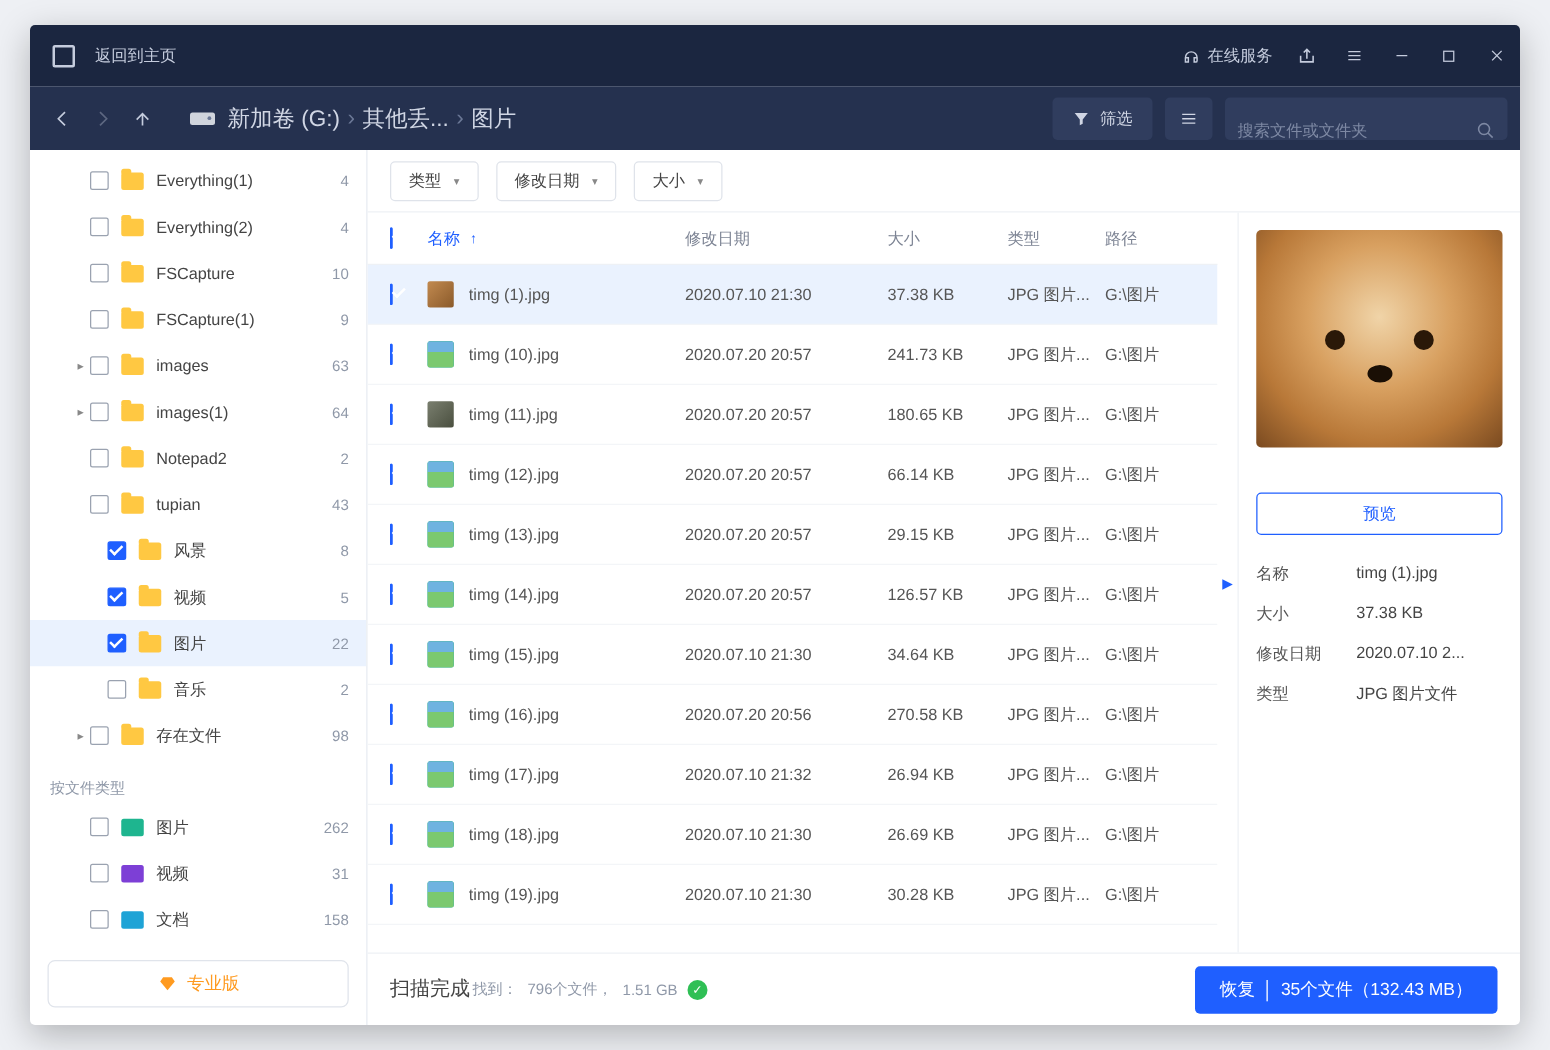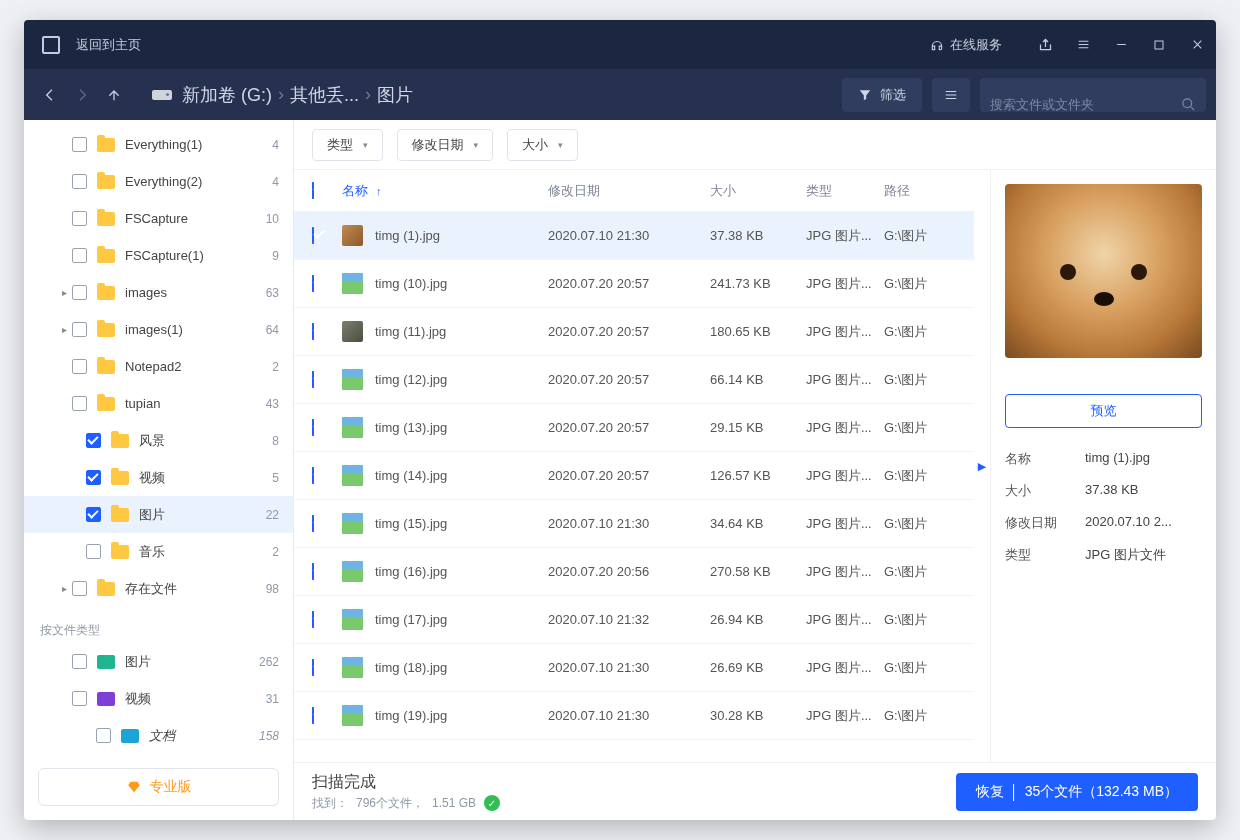--- a/index.html
+++ b/index.html
@@ -3,21 +3,21 @@
 <meta charset="utf-8">
 <style>
 *{box-sizing:border-box;margin:0;padding:0;font-family:"Microsoft YaHei","PingFang SC",sans-serif}
 body{background:#eef0f4;width:1240px;height:840px;overflow:hidden;display:flex;align-items:center;justify-content:center}
 .win{width:1192px;height:800px;background:#fff;border-radius:4px;box-shadow:0 8px 28px rgba(0,0,0,.25);display:flex;flex-direction:column;overflow:hidden}
 .titlebar{height:49px;background:#1b2640;display:flex;align-items:center;color:#c5ccdd;font-size:13px}
 .titlebar .home{width:18px;height:18px;margin:0 16px 0 18px;border:2px solid #c5ccdd;border-radius:2px;position:relative}
 .titlebar .back{cursor:pointer}
 .titlebar-right{margin-left:auto;display:flex;align-items:center;gap:0}
 .tb-btn{width:38px;height:49px;display:flex;align-items:center;justify-content:center;color:#c5ccdd;cursor:pointer;font-size:14px}
-.tb-text{display:flex;align-items:center;gap:6px;margin-right:24px;color:#c5ccdd;cursor:pointer}
+.tb-text{display:flex;align-items:center;gap:6px;margin-right:8px;color:#c5ccdd;cursor:pointer}
 .toolbar{height:51px;background:#25314f;display:flex;align-items:center;padding:0 10px}
 .nav-btn{width:32px;height:32px;display:flex;align-items:center;justify-content:center;color:#9aa4bc;cursor:pointer}
 .drive-icon{width:20px;height:10px;background:#d0d4dc;border-radius:2px;margin-left:22px;margin-right:10px;position:relative}
 .drive-icon::after{content:"";position:absolute;right:3px;top:3px;width:3px;height:3px;background:#6b7896;border-radius:50%}
 .crumb{color:#d0d6e4;font-size:18px;display:flex;align-items:center;gap:6px}
 .crumb .sep{color:#6b7896}
 .toolbar-right{margin-left:auto;display:flex;align-items:center;gap:10px}
 .filter-btn{background:#303d5e;color:#d0d6e4;height:34px;padding:0 16px;border-radius:4px;display:flex;align-items:center;gap:8px;font-size:13px;cursor:pointer}
 .view-btn{background:#303d5e;width:38px;height:34px;border-radius:4px;display:flex;align-items:center;justify-content:center;cursor:pointer;color:#d0d6e4}
 .search{background:#303d5e;height:34px;width:226px;border-radius:4px;display:flex;align-items:flex-end;padding:0 10px}
@@ -72,21 +72,21 @@
 .prev-img::before{left:55px;top:80px}
 .prev-img::after{right:55px;top:80px}
 .prev-nose{position:absolute;left:50%;top:108px;transform:translateX(-50%);width:20px;height:14px;background:#1a0f05;border-radius:50%}
 .prev-btn{margin-top:36px;height:34px;border:1px solid #1f5fff;color:#1f5fff;border-radius:4px;display:flex;align-items:center;justify-content:center;font-size:13px;cursor:pointer}
 .meta{margin-top:22px;font-size:13px}
 .meta-row{display:flex;margin-bottom:14px;color:#444}
 .meta-row .k{width:80px;color:#555}
 .meta-row .v{flex:1;color:#444;white-space:nowrap;overflow:hidden;text-overflow:ellipsis}
 .splitter{width:16px;display:flex;align-items:center;justify-content:center;color:#1f5fff;cursor:pointer;font-size:11px}
 .statusbar{height:58px;border-top:1px solid #eef1f5;display:flex;align-items:center;padding:0 18px}
-.status-left{display:flex;flex-direction:column;gap:2px}
+.status-left{display:flex;flex-direction:row;gap:2px}
 .status-title{font-size:16px;color:#444}
 .status-sub{font-size:12px;color:#8f98a8;display:flex;align-items:center;gap:8px}
 .ok{width:16px;height:16px;background:#2fbf55;border-radius:50%;display:inline-flex;align-items:center;justify-content:center;color:#fff;font-size:10px}
 .recover{margin-left:auto;height:38px;background:#1f5fff;color:#fff;border-radius:4px;padding:0 20px;display:flex;align-items:center;font-size:14px;cursor:pointer}
 svg{display:block}
 </style>
 </head>
 <body>
 
 <div class="win">
@@ -266,21 +266,21 @@
             <span class="cat-ic ic-pic"></span>
             <span>图片</span>
             <span class="cnt">262</span>
           </div>
           <div class="tree-item d1" style="padding-left: 48px;">
             <span class="cb"></span>
             <span class="cat-ic ic-vid"></span>
             <span>视频</span>
             <span class="cnt">31</span>
           </div>
-          <div class="tree-item d1" style="padding-left: 72px; font-style: italic;">
+          <div class="tree-item d1" style="padding-left: 48px;">
             <span class="cb"></span>
             <span class="cat-ic ic-doc"></span>
             <span>文档</span>
             <span class="cnt">158</span>
           </div>
         </div>
       <div class="pro-box">
         <div class="pro-btn">
           <svg width="16" height="14" viewBox="0 0 24 24" fill="#ff9a1f">
               <path d="M6 3h12l4 6-10 12L2 9z"></path>

